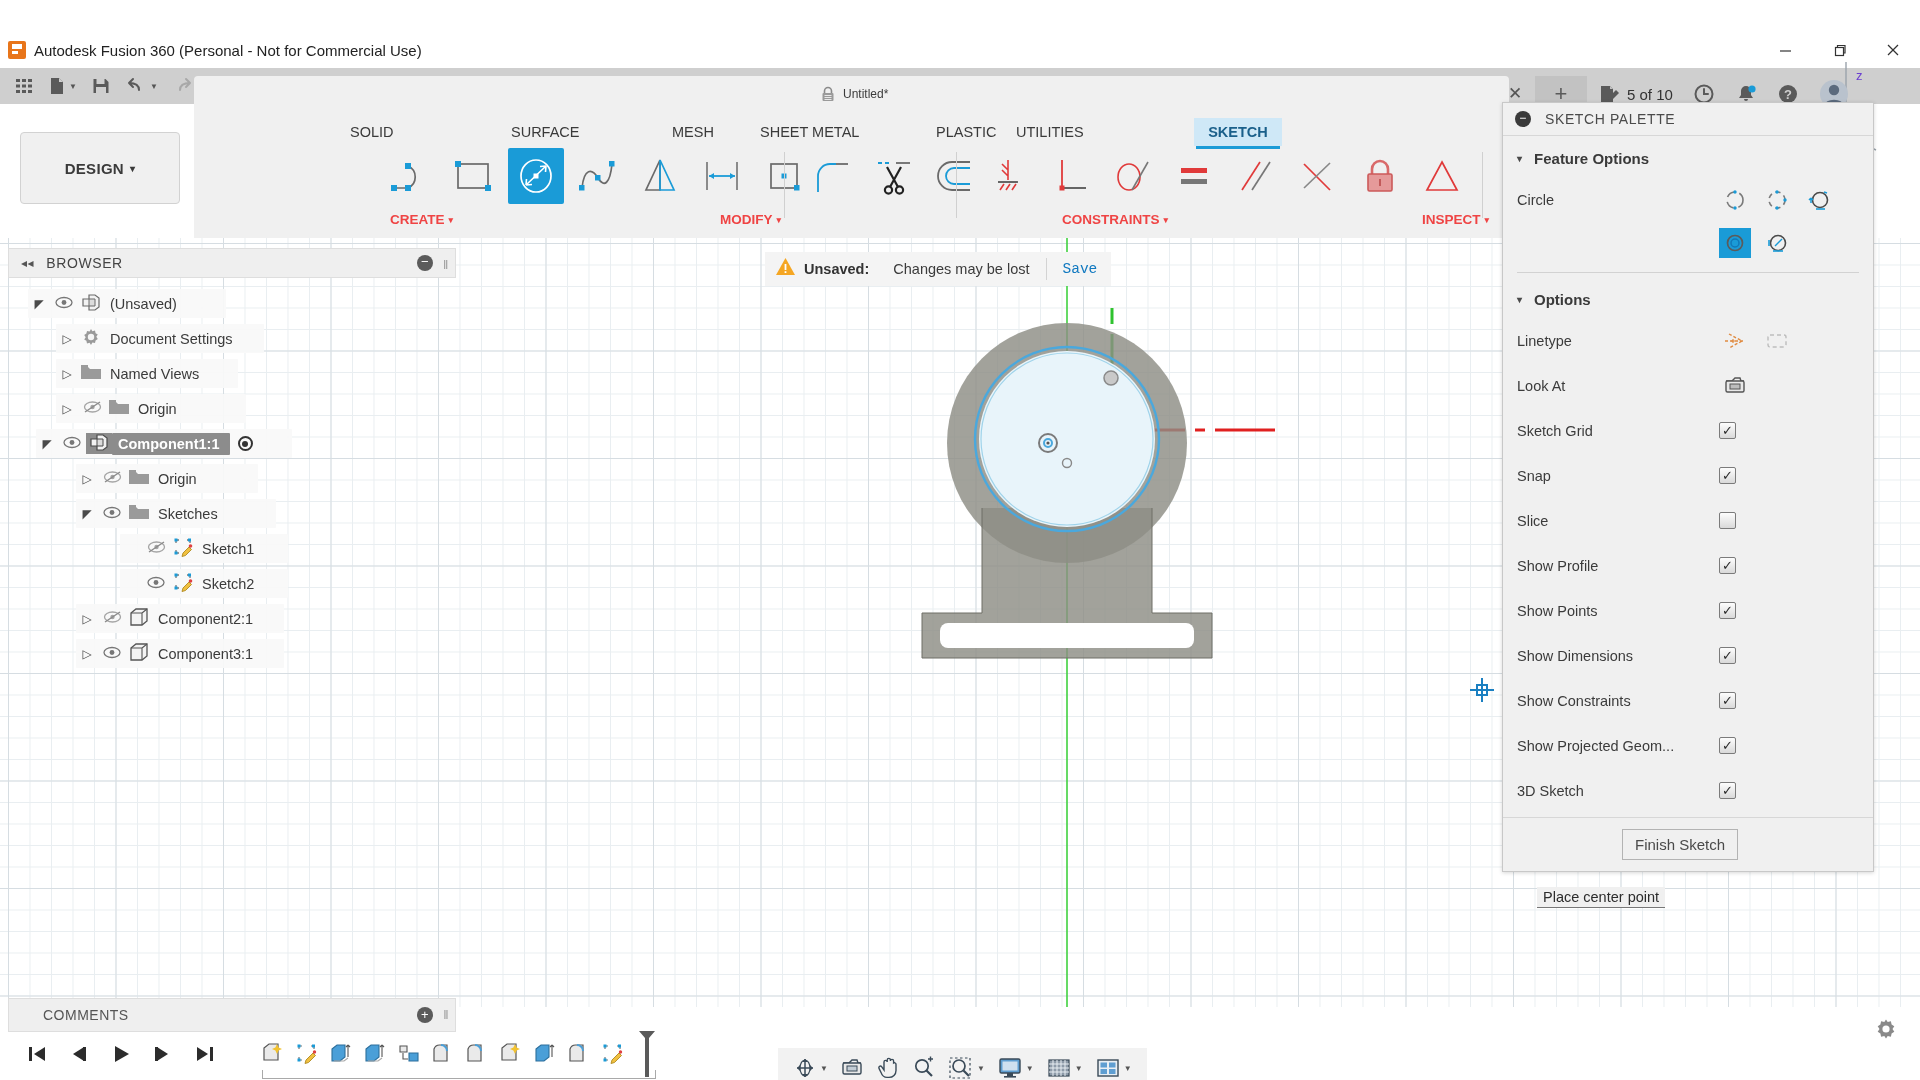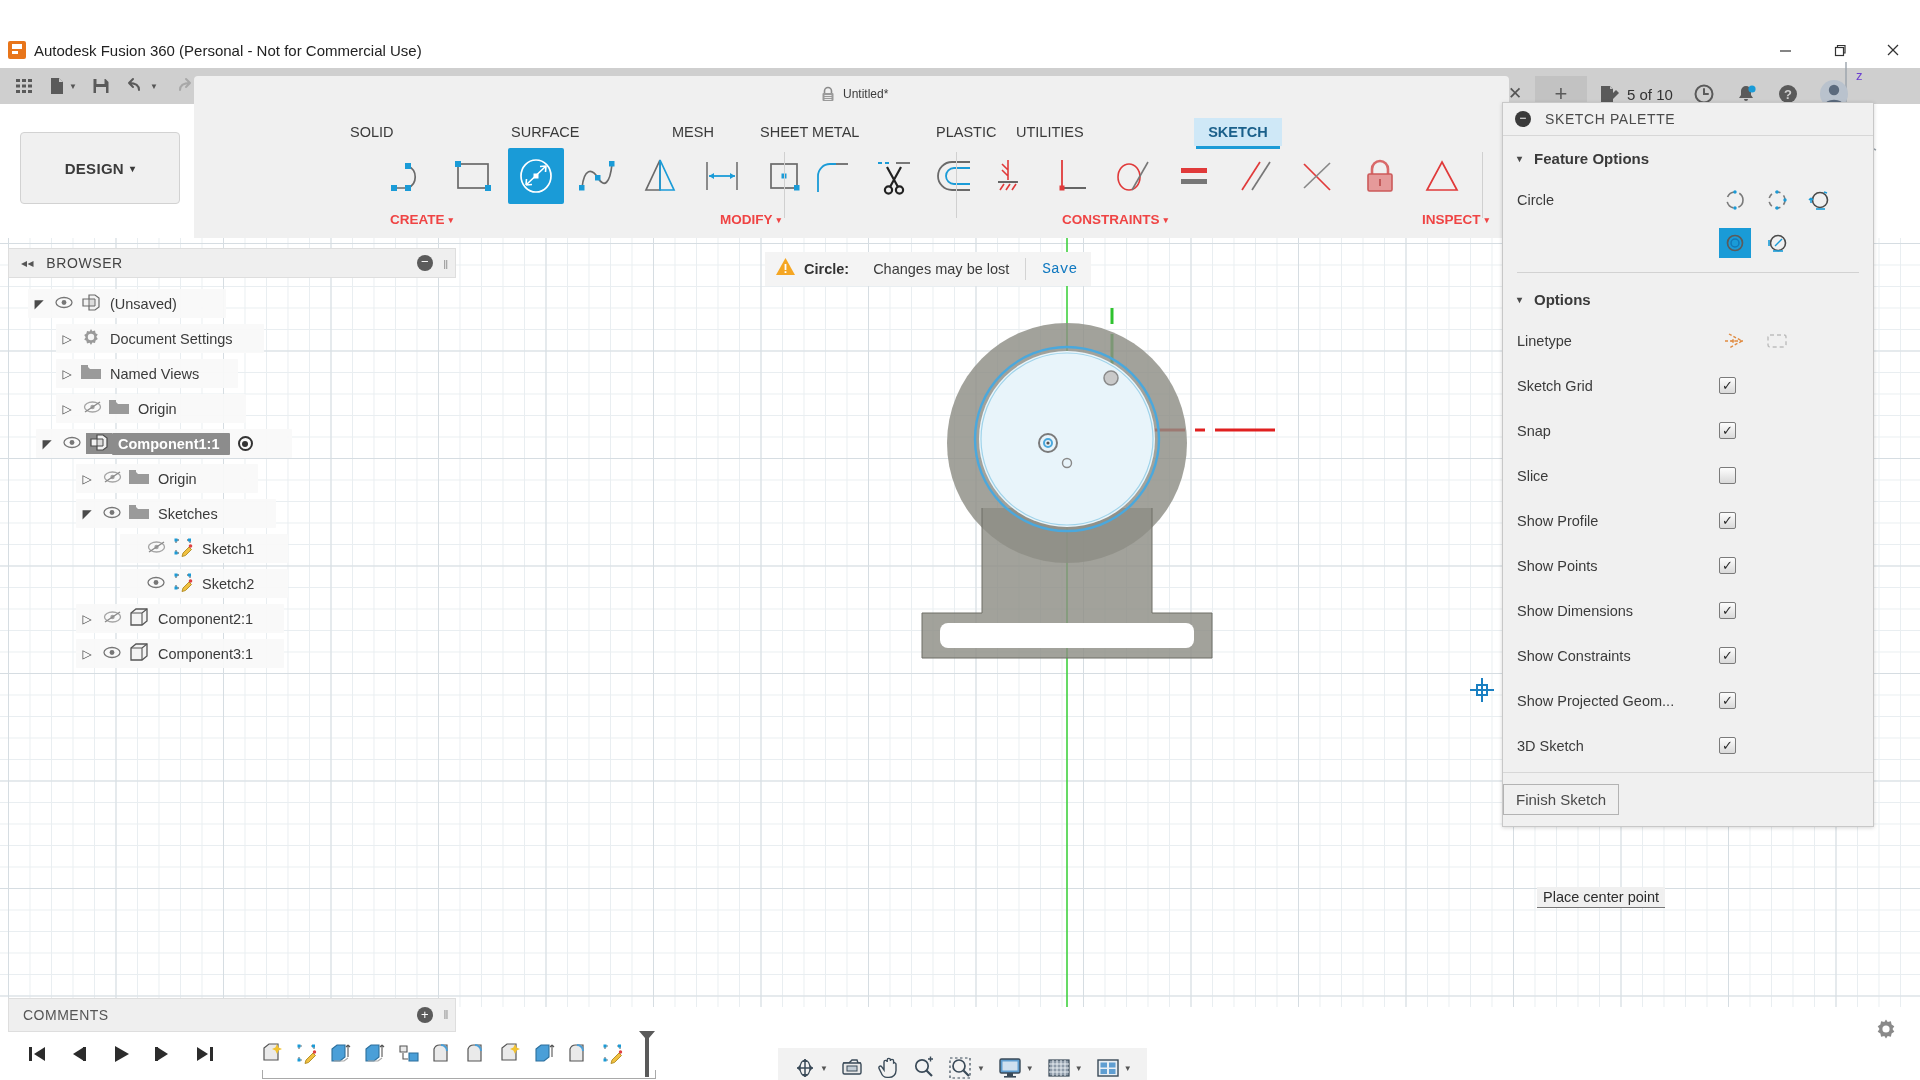--- a/index.html
+++ b/index.html
@@ -181,21 +181,21 @@
   .unsaved .warn { color: #f5a623; font-size: 17px; margin: 0 8px 0 6px; }
   .unsaved .lbl { font-weight: bold; color: #333; margin-right: 24px; }
   .unsaved .msg { color: #3b3b3b; margin-right: 16px; }
   .unsaved .divider { width: 1px; height: 22px; background: #d3d3d3; margin-right: 16px; }
   .unsaved .save { color: #1179c0; margin-right: 10px; font-family: Liberation Mono, monospace; }
 
   
   .comments {
     position: absolute; bottom: 80px; left: 8px; width: 448px; height: 34px;
     background: #efefef; border: 1px solid #dedede;
-    display: flex; align-items: center; padding-left: 14px;
+    display: flex; align-items: center; padding-left: 34px;
     font-size: 14px; color: #555; letter-spacing: .5px; z-index: 10;
   }
   .comments .plus {
     margin-left: auto; margin-right: 22px; width: 16px; height: 16px; border-radius: 50%;
     background: #5b5b5b; color: #fff; font-size: 13px; line-height: 15px; text-align: center;
   }
 
   
   .viewbar {
     position: absolute; bottom: 24px; left: 778px; height: 40px;
@@ -237,21 +237,21 @@
   .pal-row2 .spacer { flex: 1; }
   .cbx {
     width: 17px; height: 17px; border: 1px solid #7b7b7b; border-radius: 2px;
     background: linear-gradient(#fdfdfd,#d9d9d9);
     display: flex; align-items: center; justify-content: center;
     font-size: 13px; color: #2a2a2a; line-height: 1;
   }
   .pal-divider { height: 1px; background: #d2d2d2; margin: 8px 14px; }
   .pal-foot {
     border-top: 1px solid #d7d7d7; height: 54px; display: flex; align-items: center;
-    justify-content: flex-start; padding-right: 16px;
+    justify-content: center; padding-right: 16px;
   }
   .finish-btn {
     border: 1px solid #b3b3b3; background: #f0f0f0; color: #4a4a4a;
     font-size: 15px; padding: 6px 12px; font-family: "Liberation Sans", sans-serif;
   }
   .tooltip {
     position: absolute; top: 855px; left: 1537px; background: #f0f0f0;
     border-bottom: 1px solid #777; padding: 2px 6px; font-size: 14.5px; color: #2c2c2c; z-index: 45;
   }
 
@@ -872,21 +872,21 @@
   </div>
 
   <div class="unsaved">
     <span class="warn">
       <svg width="21" height="19" viewBox="0 0 21 19">
           <path d="M10.5 1 L20 18 H1 Z" fill="#f5a623"></path>
           <rect x="9.6" y="7" width="1.8" height="6" fill="#fff"></rect>
           <rect x="9.6" y="14.2" width="1.8" height="1.8" fill="#fff"></rect>
         </svg>
     </span>
-    <span class="lbl">Circle:</span>
+    <span class="lbl">Unsaved:</span>
     <span class="msg">Changes may be lost</span>
     <span class="divider"></span>
     <span class="save">Save</span>
   </div>
 
   <div class="comments">
     <span>COMMENTS</span>
     <span class="plus">+</span>
     <span class="browser-grip">‖</span>
   </div>
@@ -968,20 +968,32 @@
             </svg>
           </span>
           <span class="picon">
             <svg width="26" height="24" viewBox="0 0 26 24">
               <rect x="4" y="6" width="18" height="12" rx="2" fill="none" stroke="#bdbdbd" stroke-width="1.4" stroke-dasharray="4 3"></rect>
             </svg>
           </span>
         </span>
       </div>
 
+      <div class="pal-row">
+        <span class="plabel">Look At</span>
+        <span class="pal-icons">
+          <span class="picon">
+            <svg width="24" height="22" viewBox="0 0 24 22">
+              <path d="M3 6 h6 l3 -3 h5 l1 3 h3" fill="none" stroke="#555" stroke-width="1.4"></path>
+              <rect x="3" y="6" width="18" height="11" rx="1.5" fill="#e9e9e9" stroke="#555" stroke-width="1.4"></rect>
+              <rect x="7" y="9" width="10" height="5" fill="#bdbdbd" stroke="#555" stroke-width="1"></rect>
+            </svg>
+          </span>
+        </span>
+      </div>
 
       <div class="pal-row">
         <span class="plabel">Sketch Grid</span>
         <span class="pal-icons">
             <span class="cbx">✓</span>
           </span>
       </div>
       <div class="pal-row">
         <span class="plabel">Snap</span>
         <span class="pal-icons">

